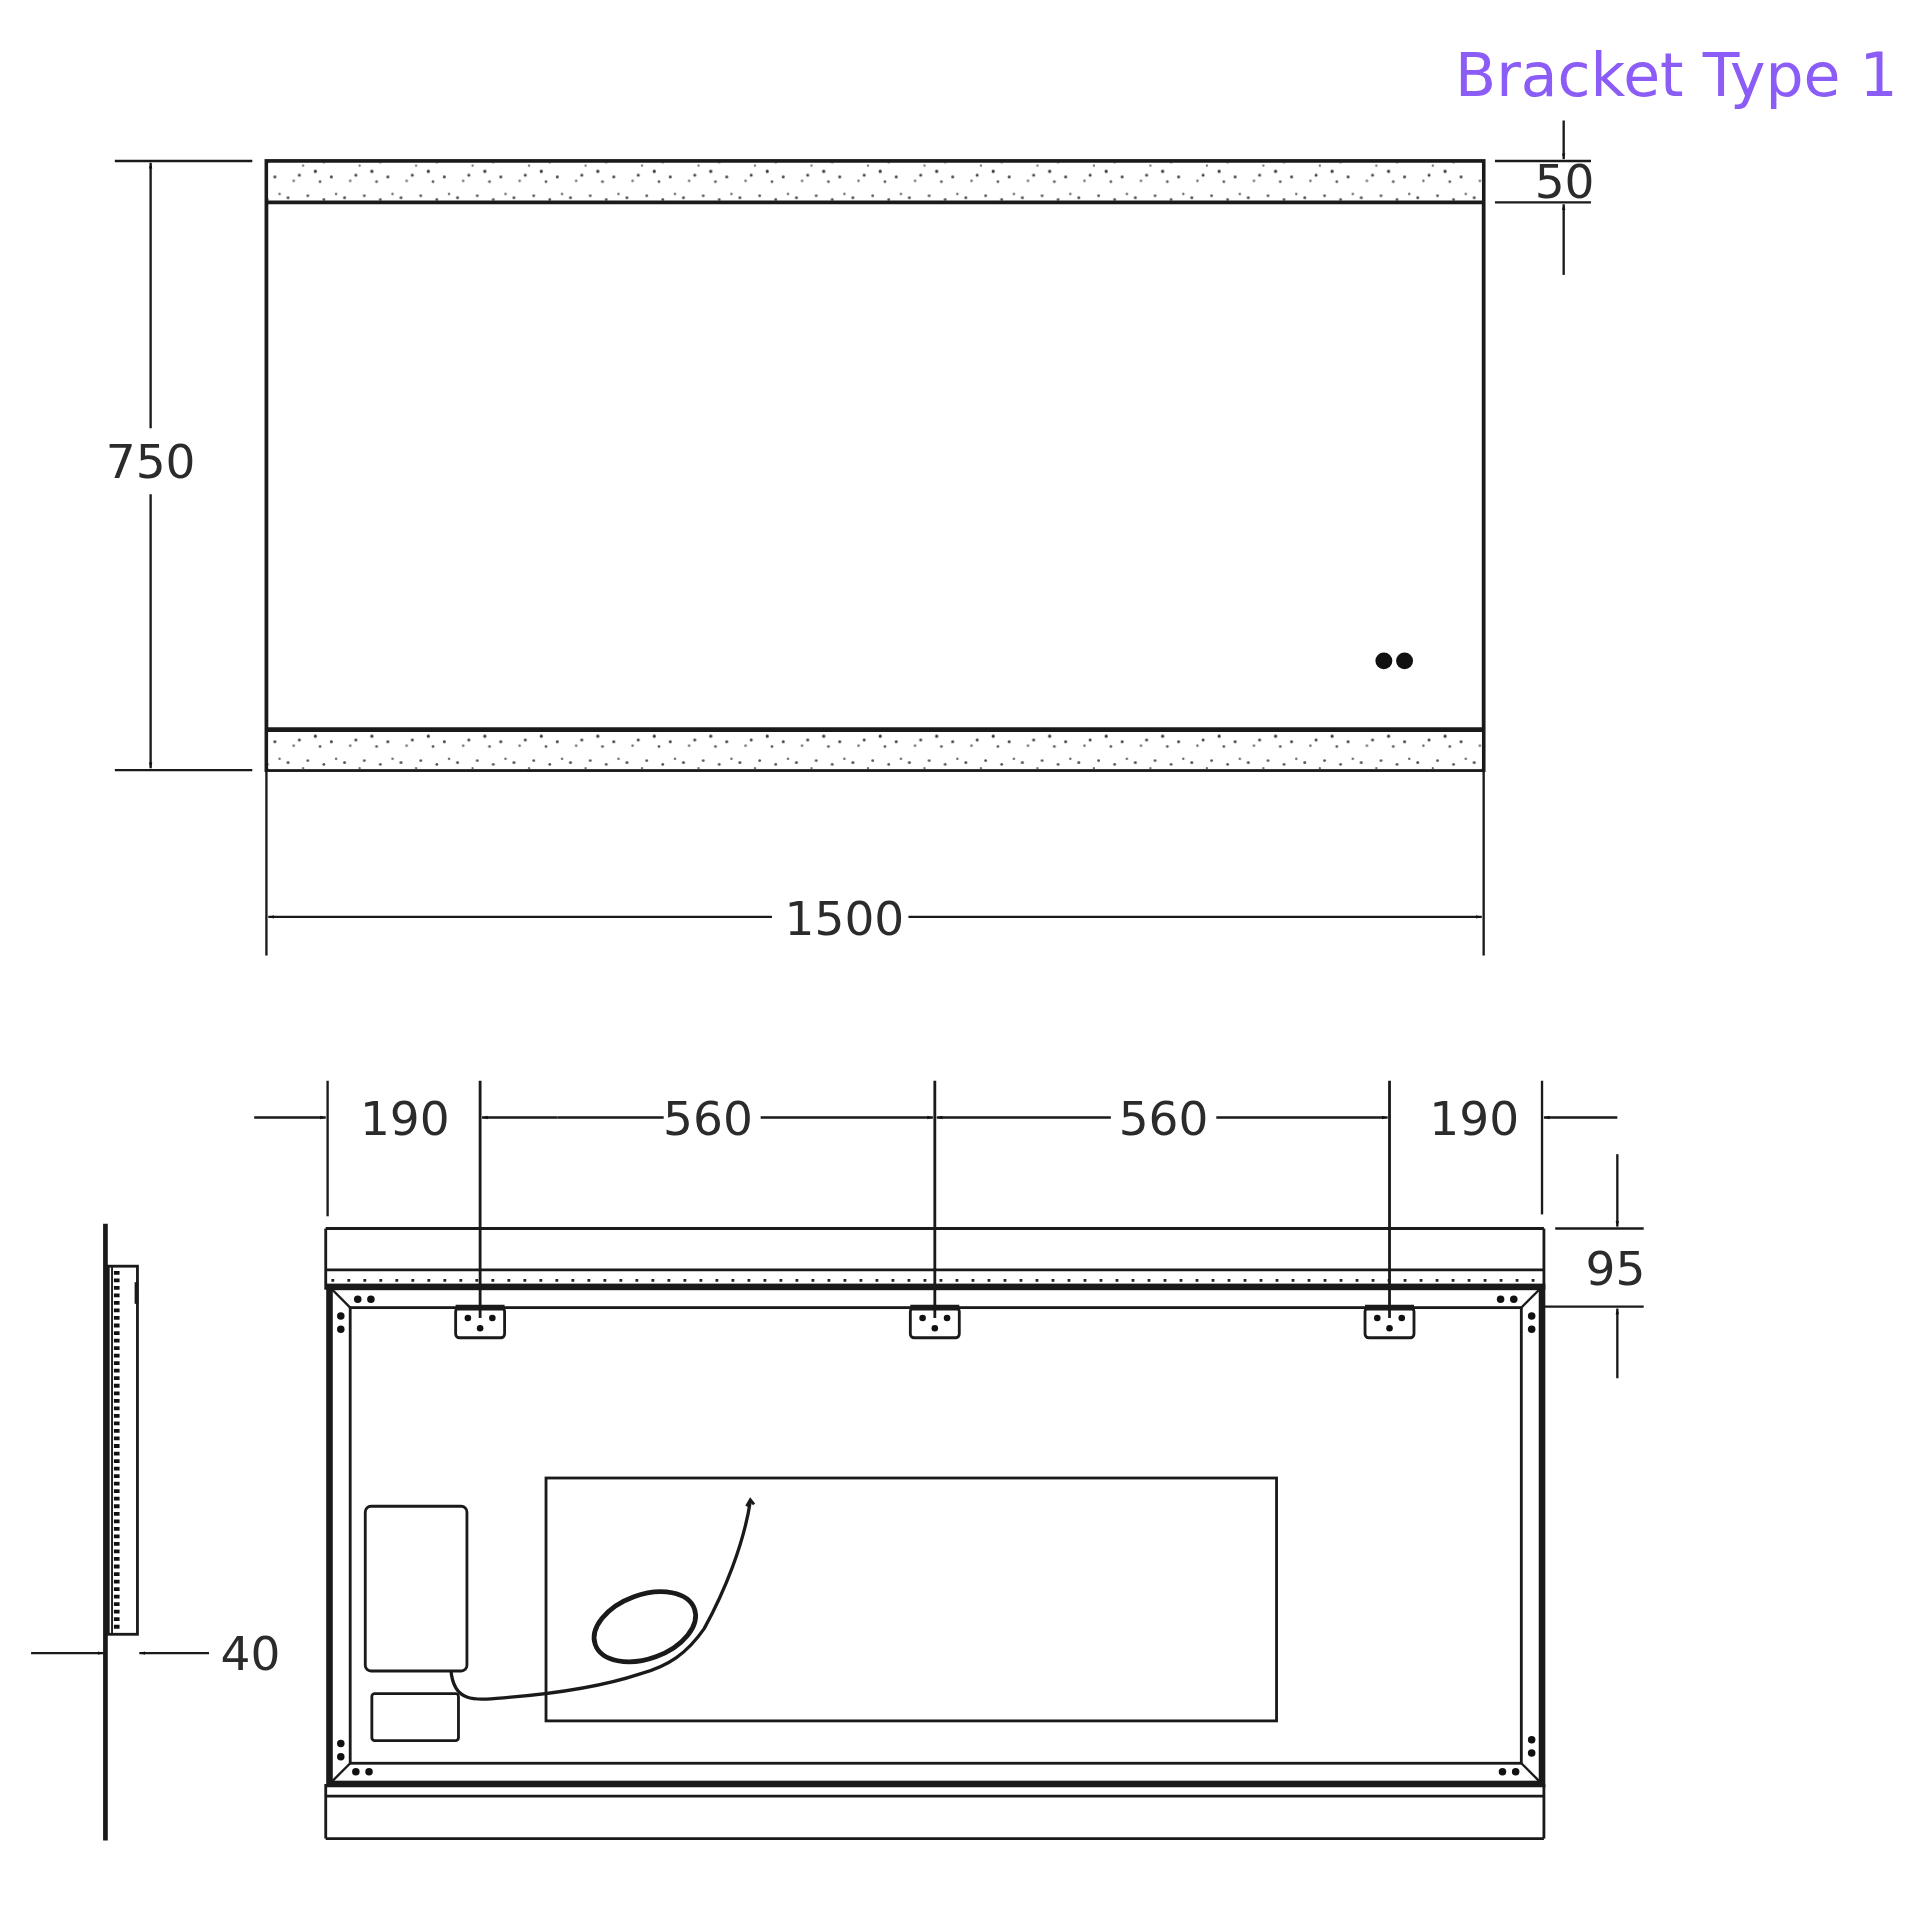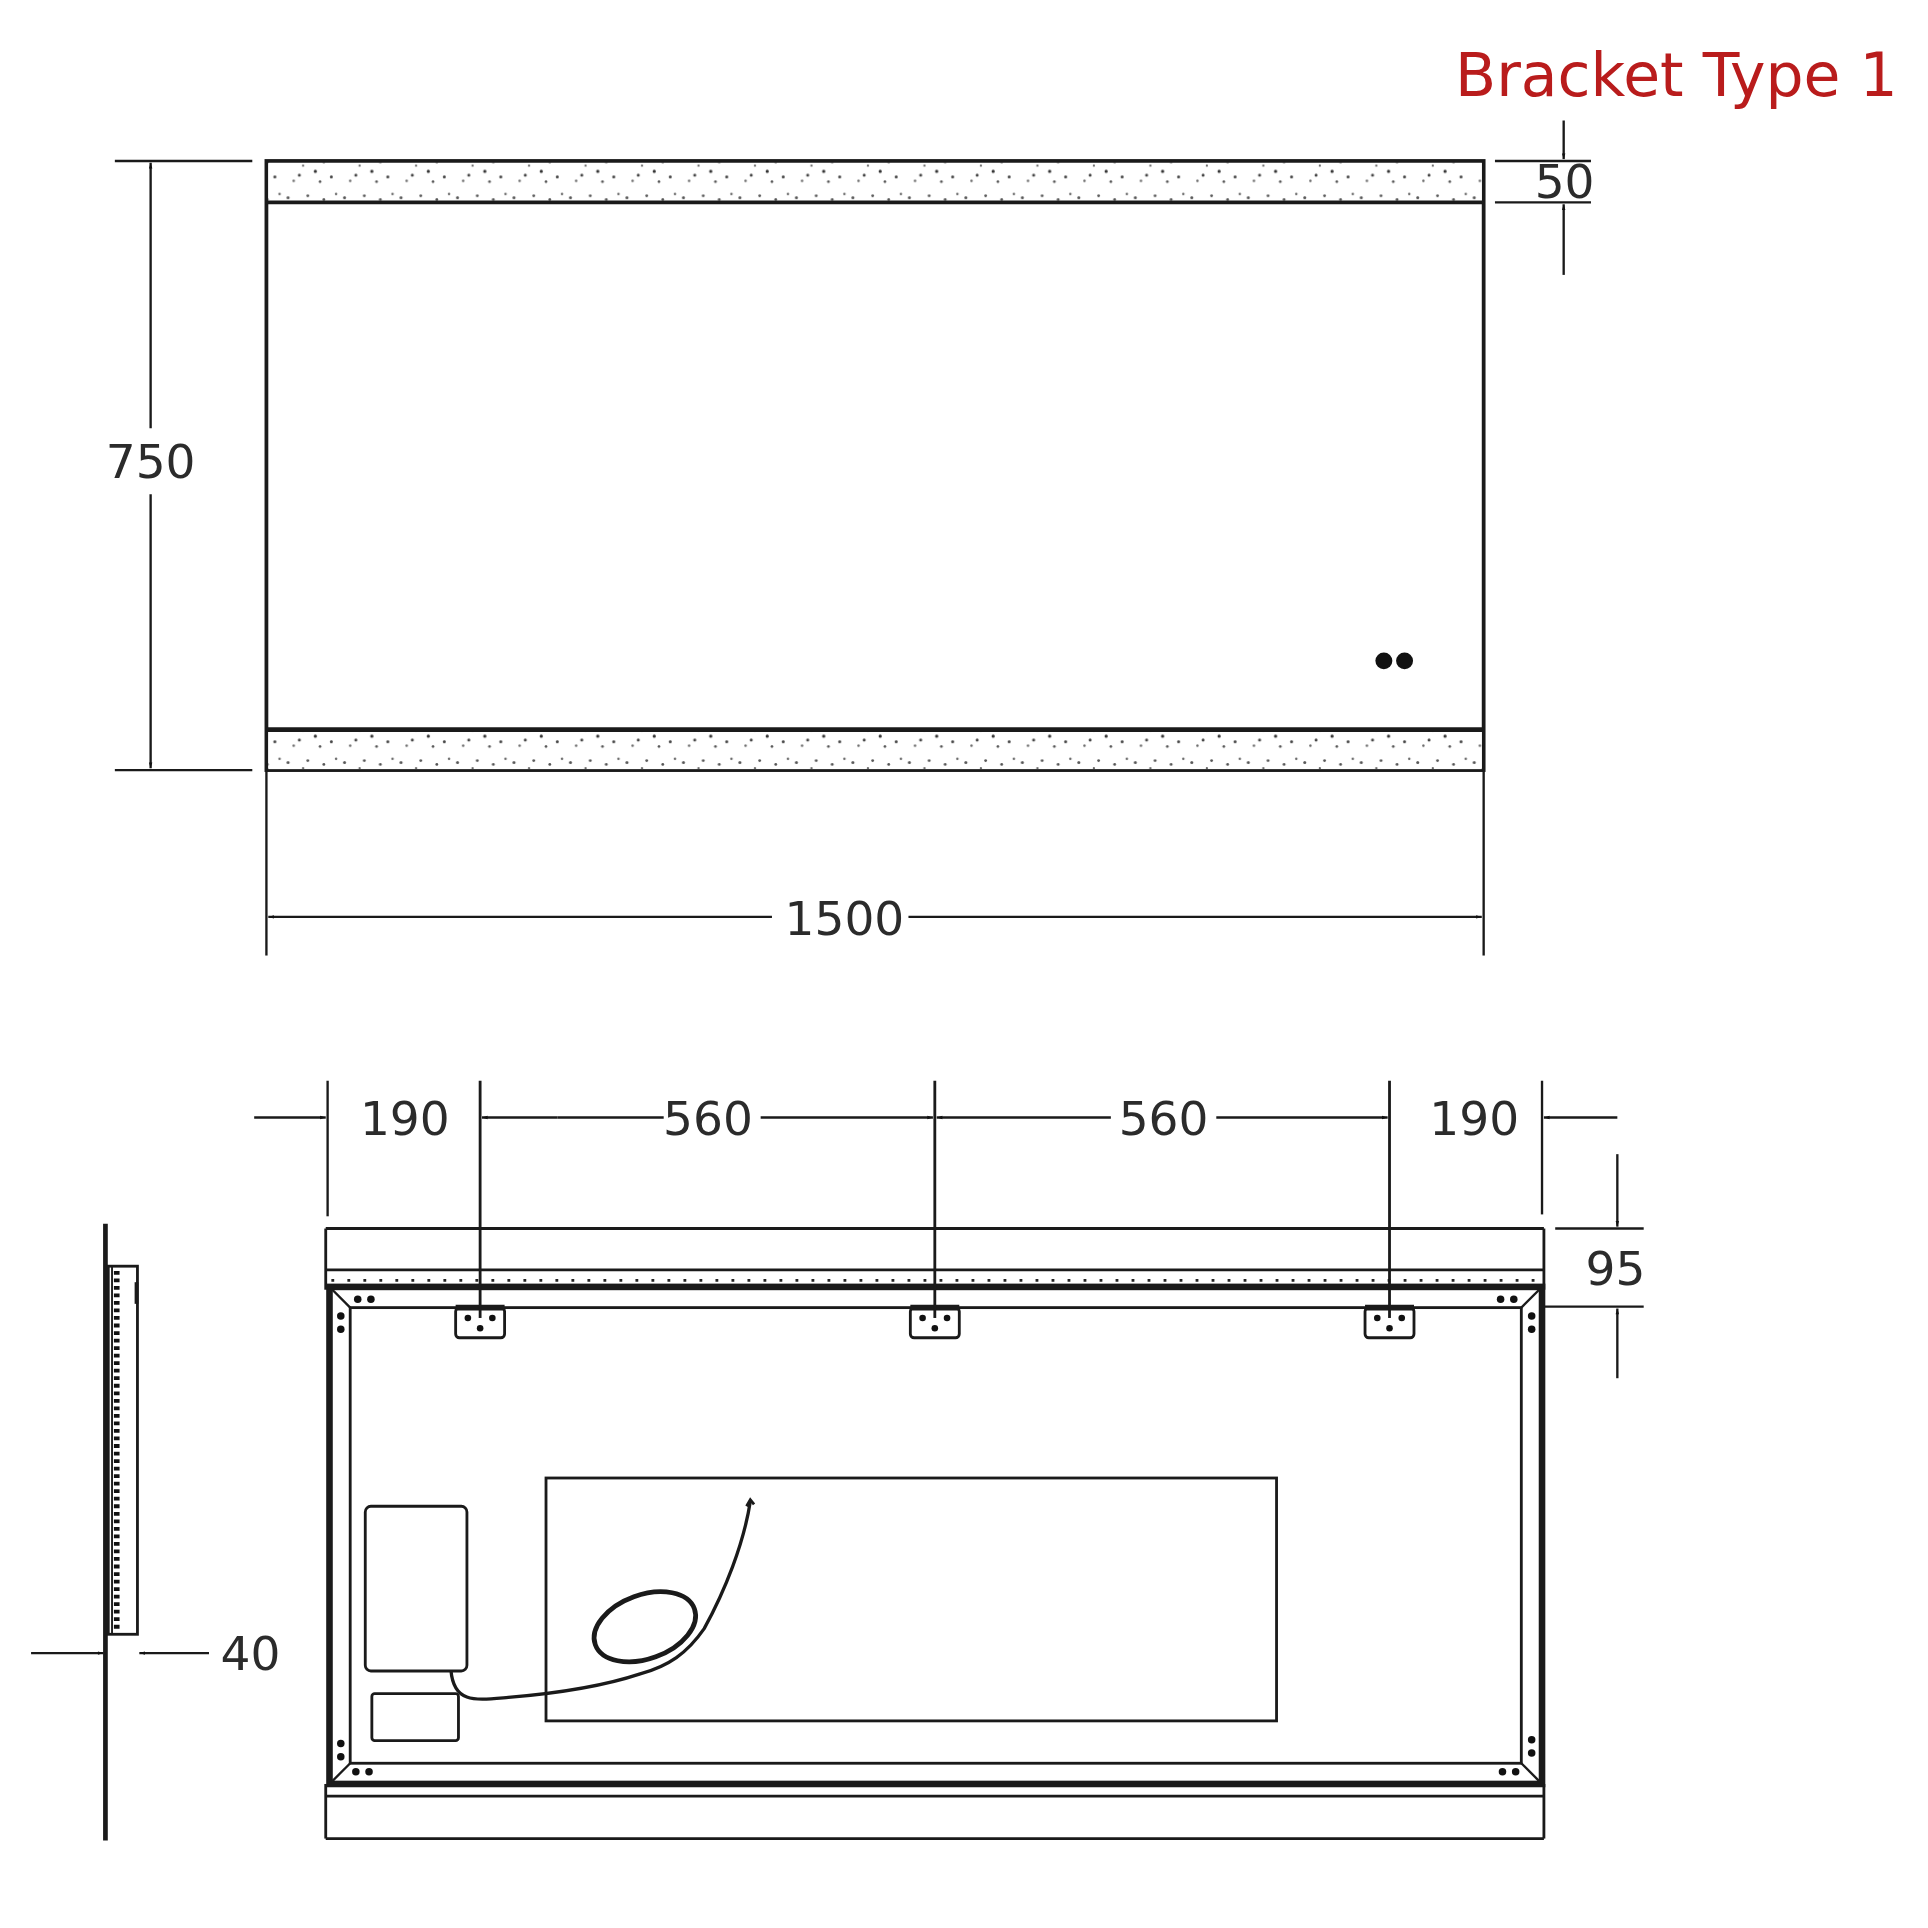--- a/index.html
+++ b/index.html
@@ -1,18 +1,18 @@
 <!DOCTYPE html>
 <html style="font-size:15px"><head>
   <meta charset="utf-8">
   <style>
     html, body { margin: 0; padding: 0; background: #ffffff; }
     body { width: 1928px; height: 1928px; position: relative; overflow: hidden; font-family: "DejaVu Sans", sans-serif; }
     #drawing { position: absolute; left: 0; top: 0; width: 1928px; height: 1928px; }
-    .title { position: absolute; left: 1455px; top: 40px; font-family: "DejaVu Sans", sans-serif; font-size: 60px; color: #b91c1c; letter-spacing: 0px; white-space: nowrap; }
+    .title { position: absolute; left: 1455px; top: 40px; font-family: "DejaVu Sans", sans-serif; font-size: 60px; color: #8b5cf6; letter-spacing: 0px; white-space: nowrap; }
     .dim { font-family: "DejaVu Sans", sans-serif; font-size: 50px; fill: #2b2b2b; }
     .ln { stroke: #1a1a1a; fill: none; }
   </style>
 </head>
 <body>
 
 <div class="title">Bracket Type 1</div>
 
 <svg id="drawing" viewBox="0 0 2048 2048" xmlns="http://www.w3.org/2000/svg">
   <defs>

